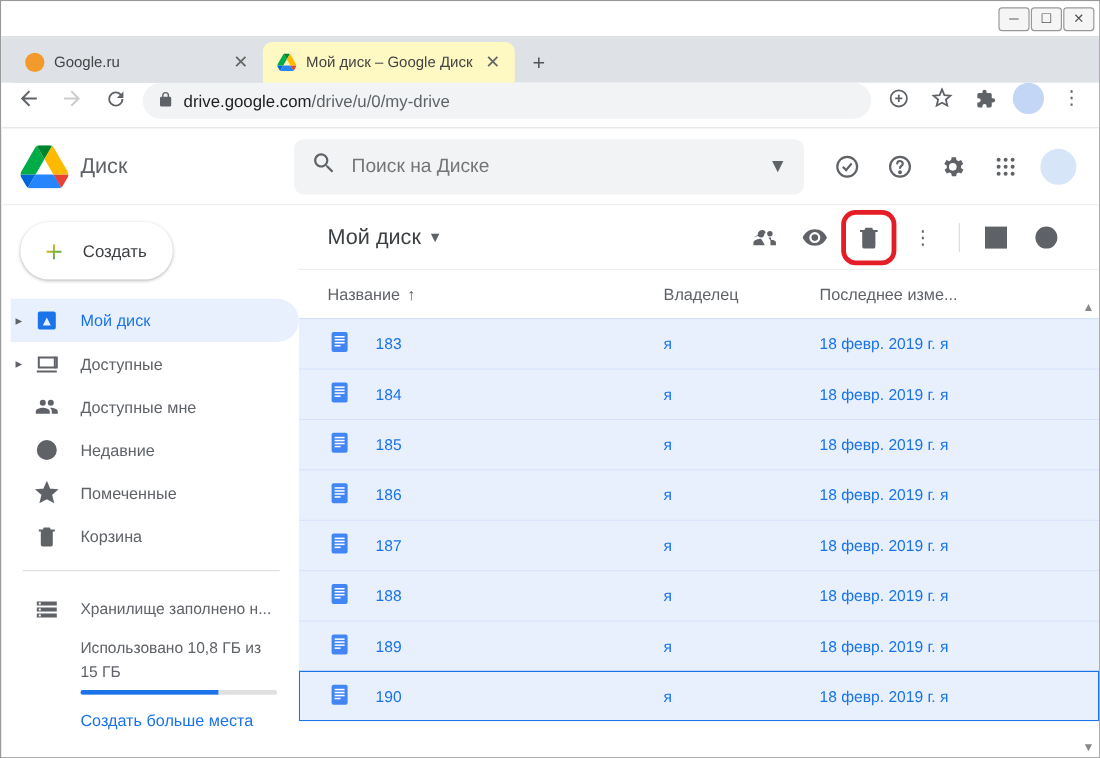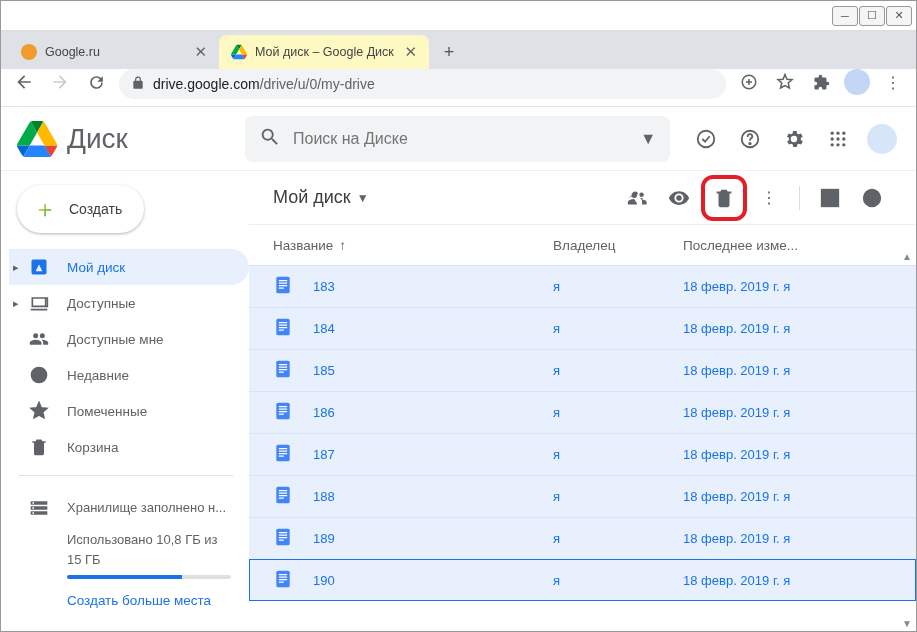--- a/index.html
+++ b/index.html
@@ -18,21 +18,21 @@
 .addrpill{flex:1;height:30px;background:#f1f3f4;border-radius:15px;display:flex;align-items:center;padding:0 12px;gap:8px;color:#5f6368;font-size:14px}
 .addrpill .lock{color:#5f6368}
 .addrpill .url{color:#202124;font-size:14px}
 .addrpill .url .host{color:#202124}
 .addrpill .url .path{color:#5f6368}
 .exticon{width:26px;height:26px;display:flex;align-items:center;justify-content:center;color:#5f6368;font-size:16px}
 .avatar{width:26px;height:26px;background:#c3d6f5;border-radius:50%}
 .appbar{height:64px;display:flex;align-items:center;padding:0 16px;gap:8px;border-bottom:1px solid #eee}
 .logo{display:flex;align-items:center;gap:10px;width:220px}
 .logo-tri{width:40px;height:36px;position:relative}
-.logoname{font-size:28px;color:#5f6368}
+.logoname{font-size:18px;color:#5f6368}
 .searchbox{flex:1;height:46px;background:#f1f3f4;border-radius:8px;display:flex;align-items:center;padding:0 14px;gap:12px;margin-right:10px}
 .searchbox input{flex:1;border:none;background:transparent;font-size:16px;color:#5f6368;outline:none}
 .sdrop{color:#5f6368}
 .tbico{width:36px;height:36px;display:flex;align-items:center;justify-content:center;color:#5f6368}
 .content{display:flex;height:calc(632px - 30px - 38px - 38px - 64px)}
 .sidebar{width:248px;padding:10px 0 10px 8px}
 .createbtn{display:inline-flex;align-items:center;gap:12px;height:48px;padding:0 22px 0 16px;border-radius:24px;box-shadow:0 1px 3px rgba(0,0,0,0.3);background:#fff;font-size:14px;color:#3c4043;margin:4px 0 12px 8px}
 .createbtn .plus{font-size:24px;font-weight:500;background:linear-gradient(135deg,#ea4335,#fbbc04,#34a853,#4285f4);-webkit-background-clip:text;color:transparent}
 .sidelist{margin-top:4px}
 .sitem{display:flex;align-items:center;height:36px;padding:0 12px 0 20px;gap:18px;font-size:13.5px;color:#5f6368;border-radius:0 18px 18px 0;position:relative}

